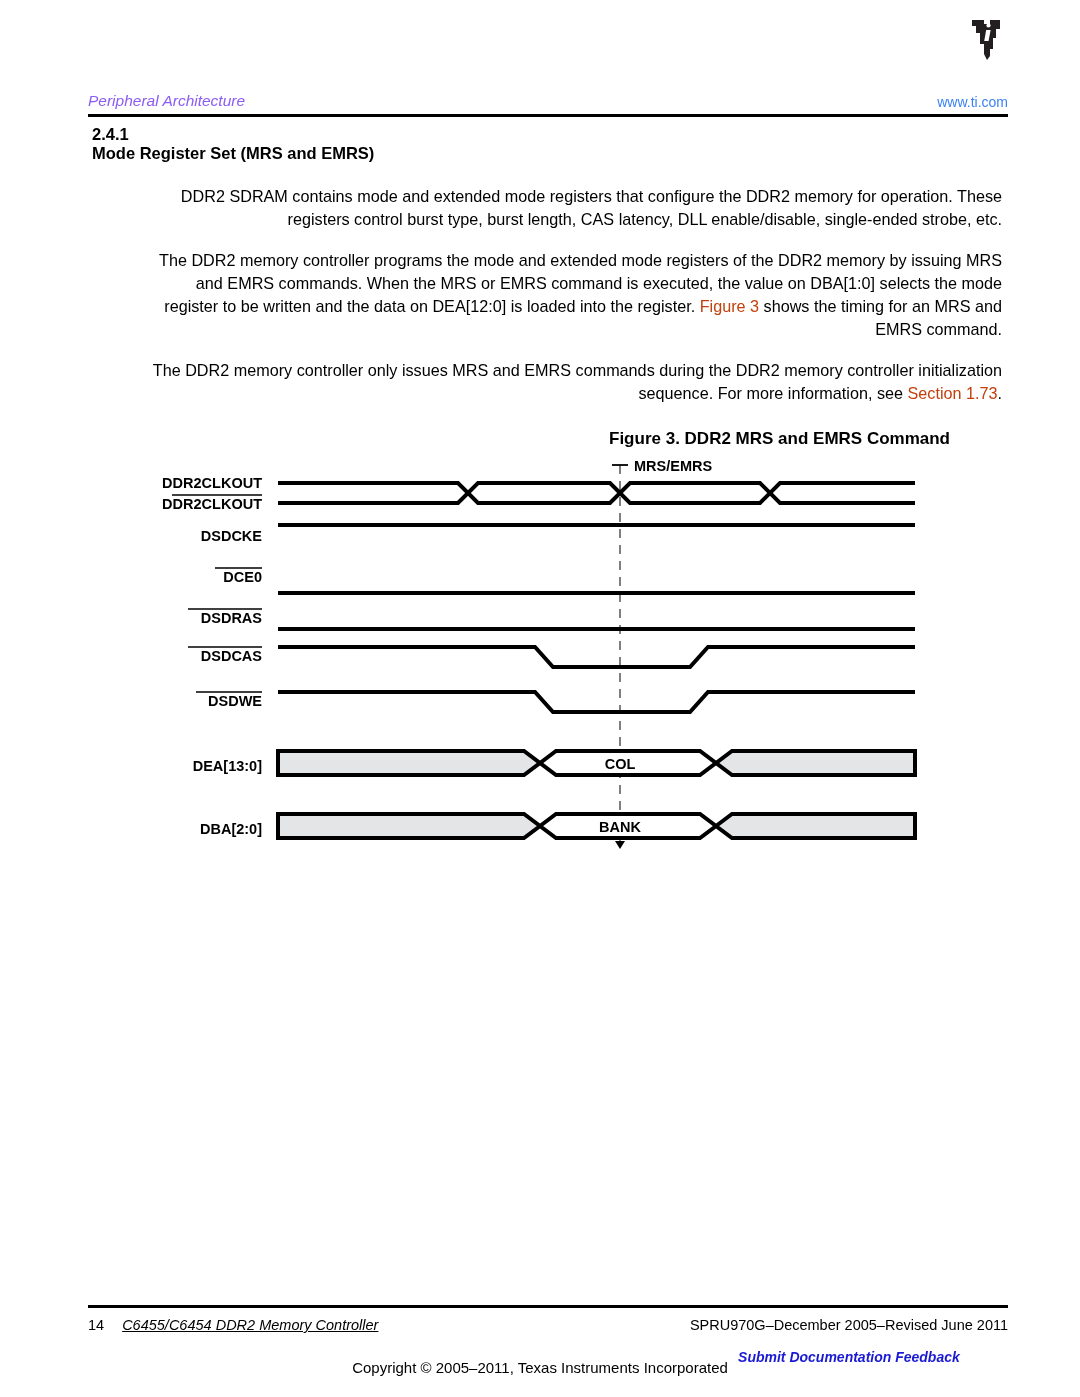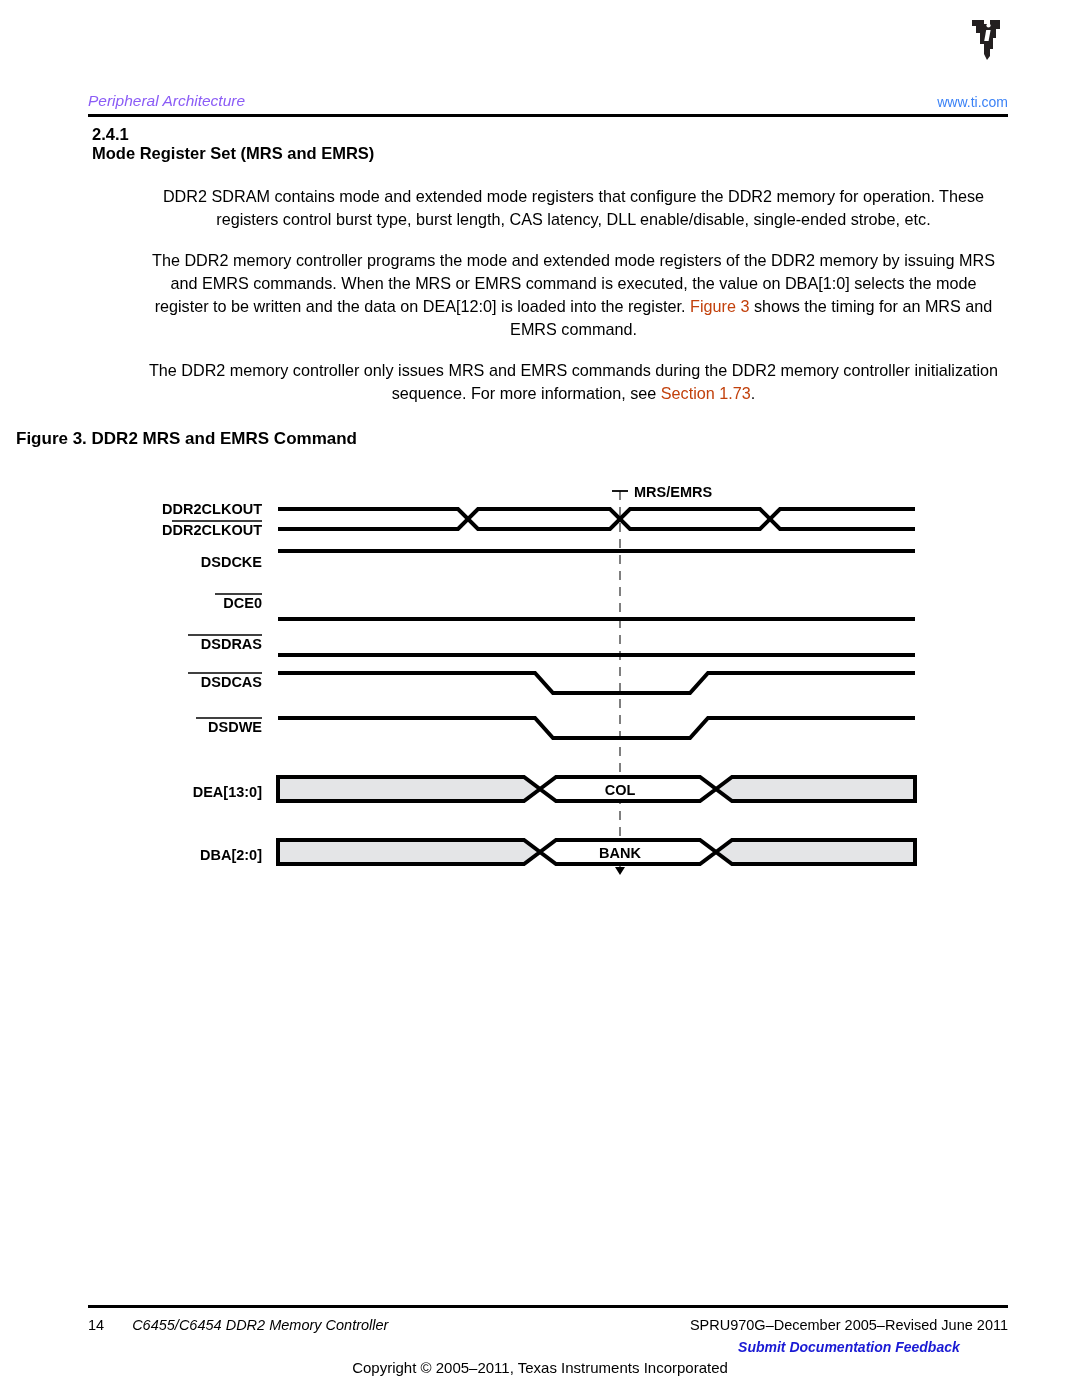--- a/index.html
+++ b/index.html
@@ -93,32 +93,31 @@
     flex-direction: column;
   }
   .section-number { width: 74px; }
 
   .para {
     margin-left: 145px;
     margin-right: 78px;
     font-size: 16.2px;
     line-height: 1.42;
     margin-bottom: 18px;
-    text-align: center;
+    text-align: right;
   }
   .xref { color: #c2410c; }
 
   .figure-caption {
-    text-align: left;
+    text-align: right;
     font-weight: bold;
     font-size: 17px;
     margin-top: 24px;
-    margin-bottom: 28px;
+    margin-bottom: 2px;
     margin-right: 130px;
-    padding-left: 16px;
   }
 
   
   .diagram-wrap {
     position: relative;
     width: 1080px;
     height: 400px;
   }
   .diagram-svg {
     position: absolute;
@@ -145,35 +144,35 @@
     position: absolute;
     left: 88px;
     right: 72px;
     top: 30px;
     display: flex;
     justify-content: space-between;
     align-items: flex-start;
   }
   .footer-left {
     display: flex;
-    gap: 28px;
+    gap: 18px;
     font-size: 14.5px;
   }
   .footer-pageno { font-style: normal; }
-  .footer-doctitle { font-style: italic; }
+  .footer-doctitle { font-style: italic; text-decoration: underline; }
   .footer-right {
     text-align: center;
     font-size: 14.5px;
   }
   .footer-feedback {
     display: block;
     font-style: italic;
     font-weight: bold;
     color: #1a1ad4;
-    margin-top: 6px;
+    margin-top: 16px;
     font-size: 14px;
   }
   .footer-copyright {
     position: absolute;
     left: 0; right: 0;
     top: 72px;
     text-align: center;
     font-size: 15px;
   }
 </style>

